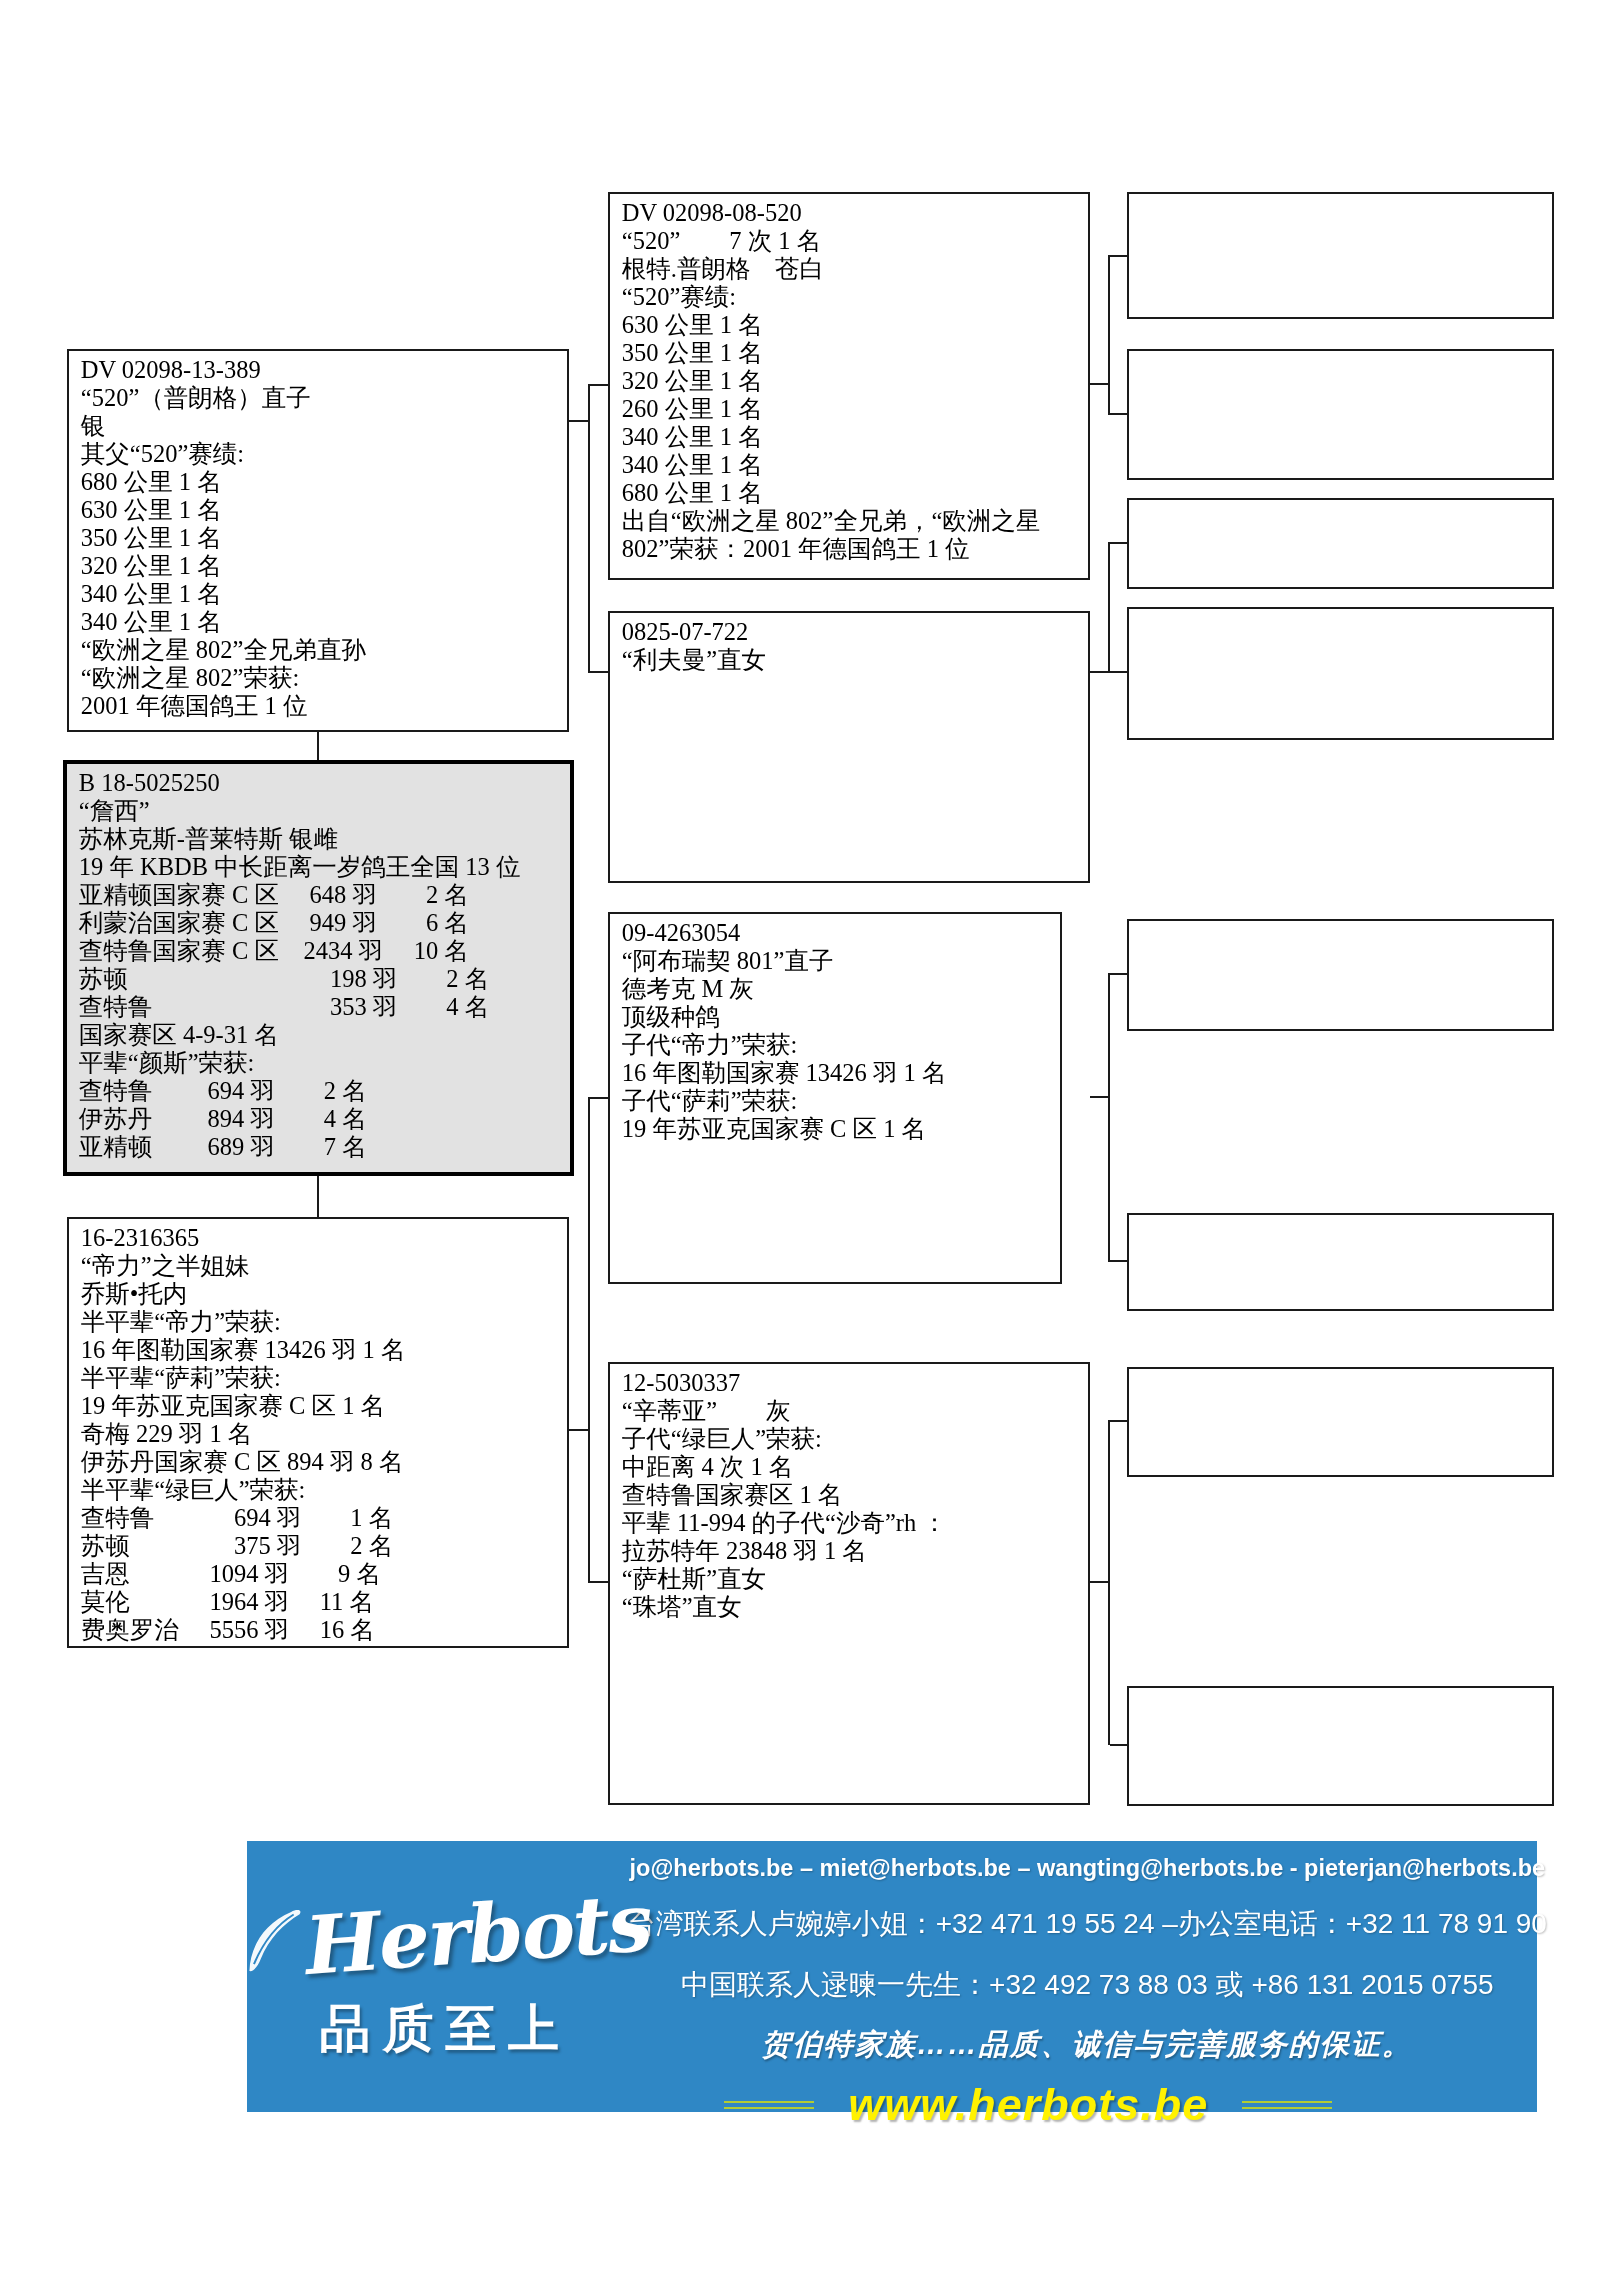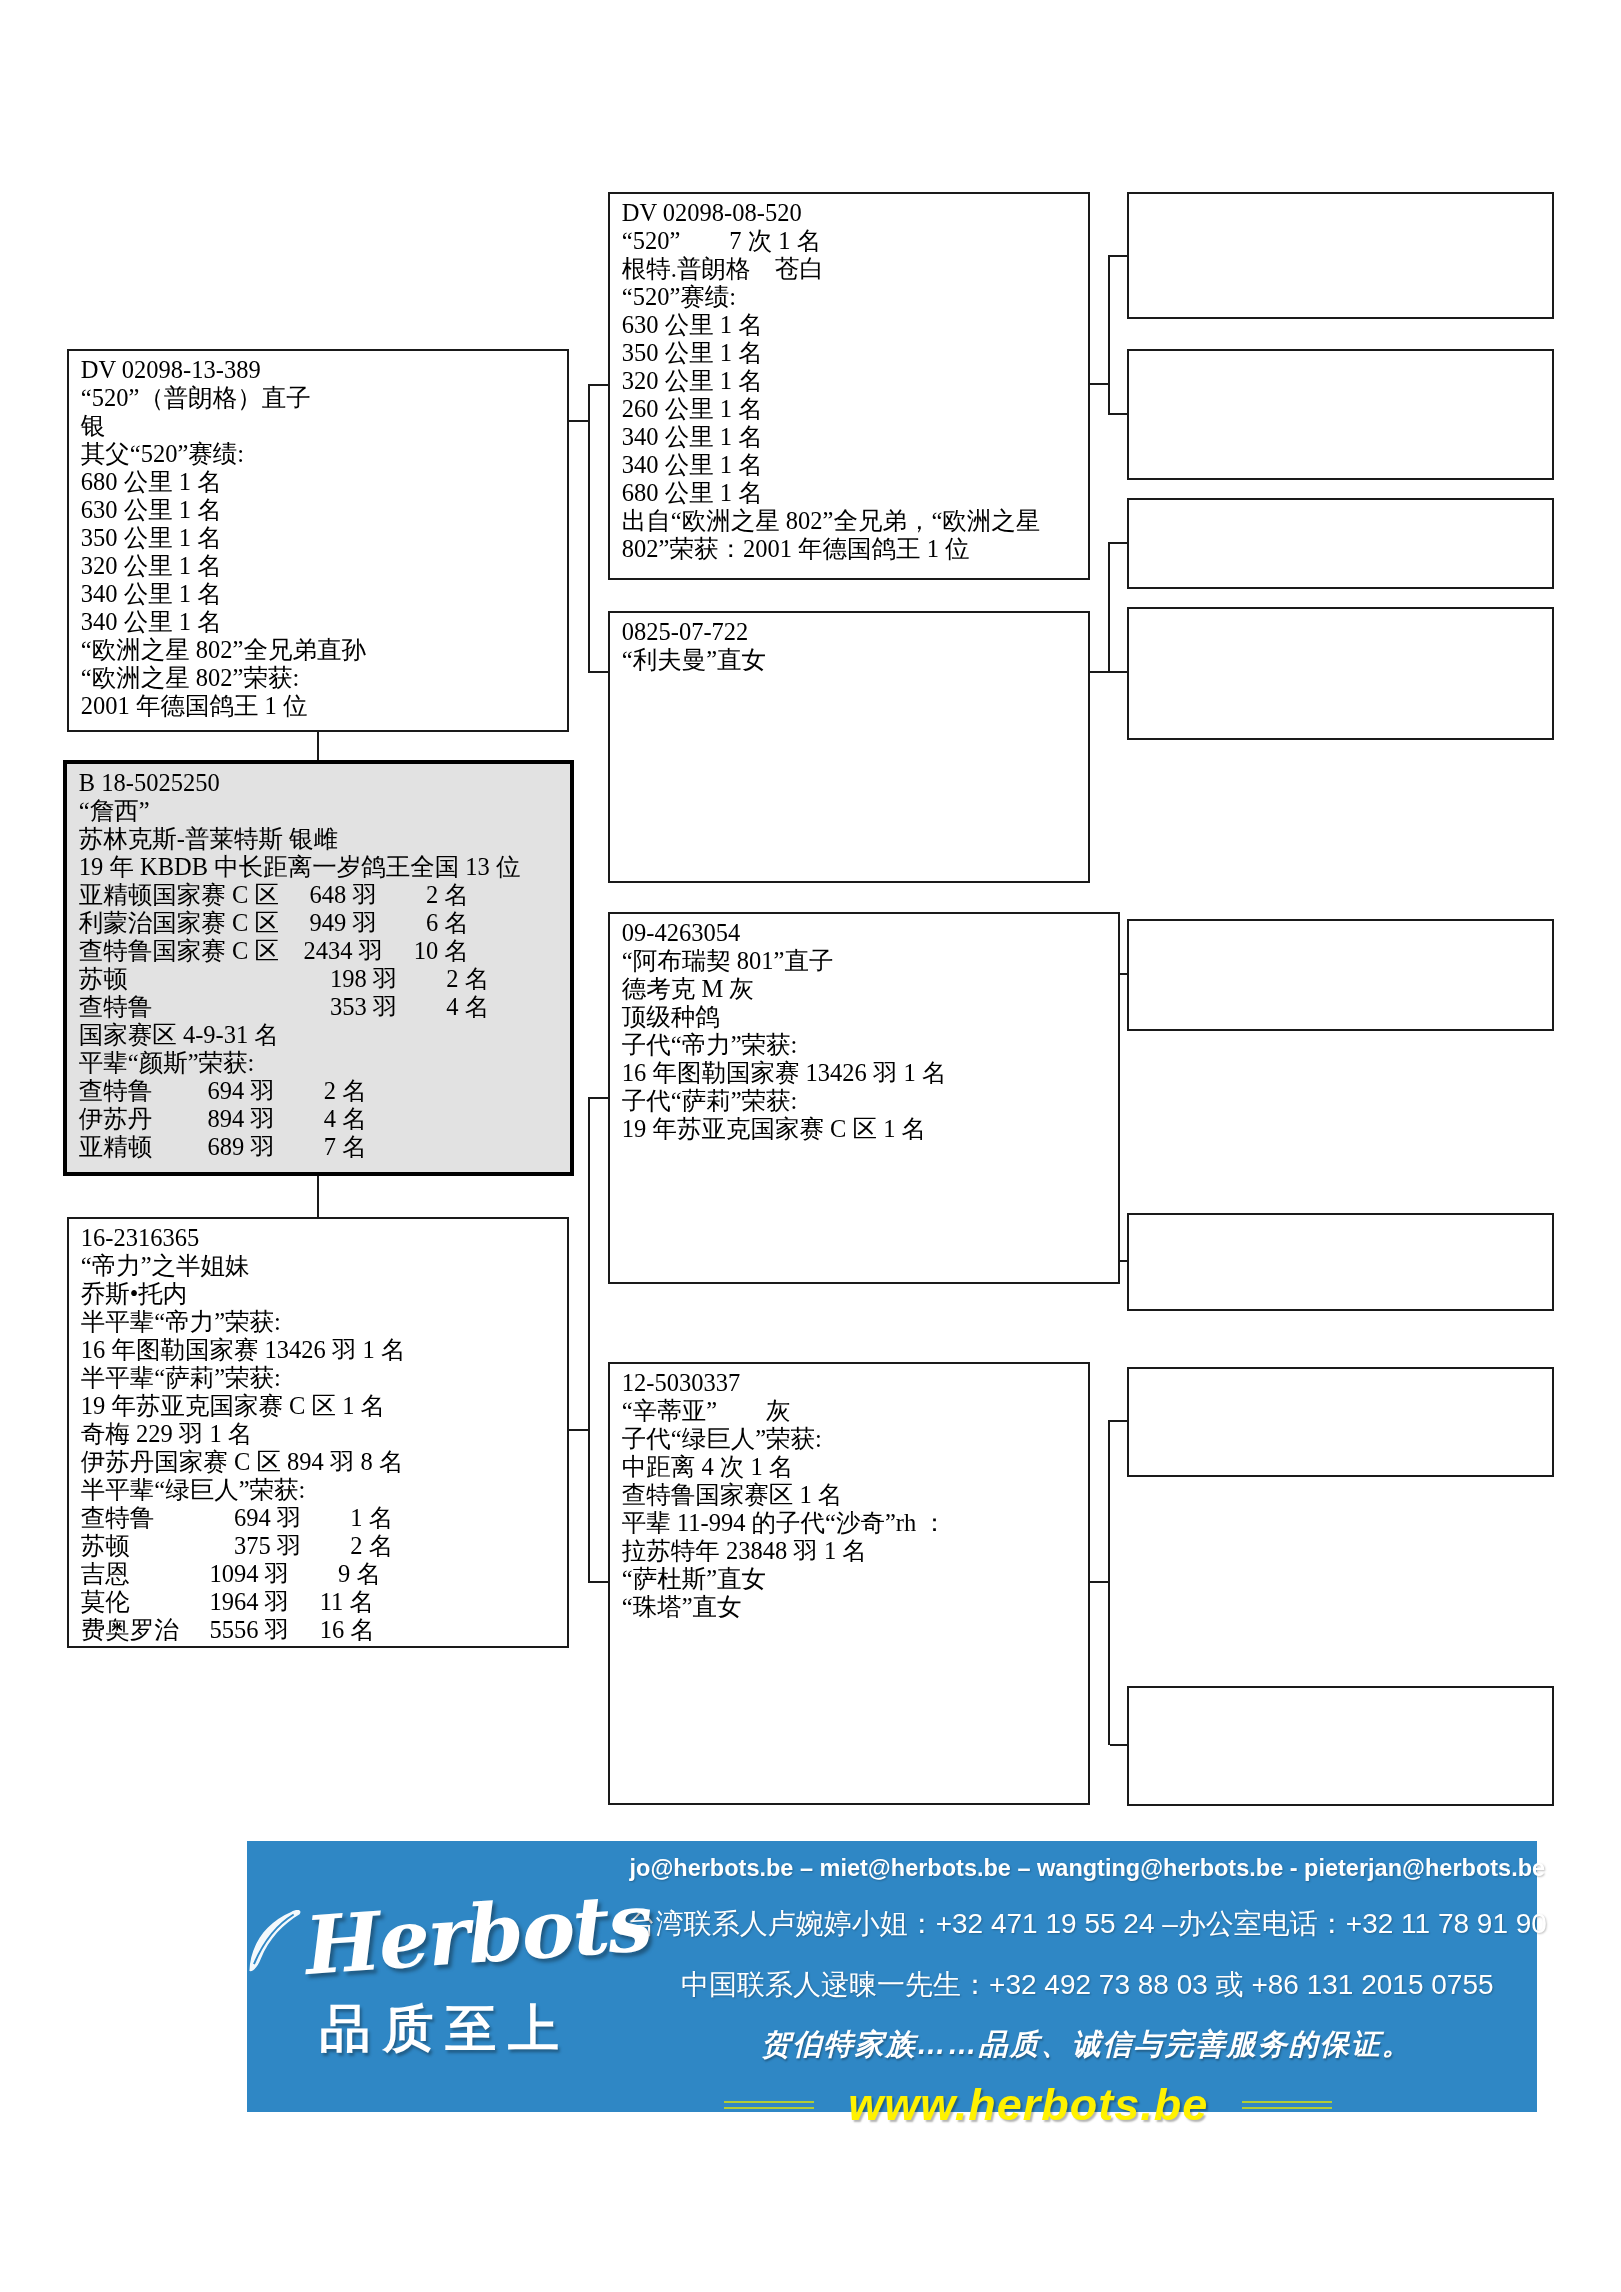--- a/index.html
+++ b/index.html
@@ -138,21 +138,21 @@
   <div class="pbox" style="left:67px;top:349px;width:502px;height:383px"><div class="line">DV 02098-13-389</div><div class="line">“520”（普朗格）直子</div><div class="line">银</div><div class="line">其父“520”赛绩:</div><div class="line">680 公里 1 名</div><div class="line">630 公里 1 名</div><div class="line">350 公里 1 名</div><div class="line">320 公里 1 名</div><div class="line">340 公里 1 名</div><div class="line">340 公里 1 名</div><div class="line">“欧洲之星 802”全兄弟直孙</div><div class="line">“欧洲之星 802”荣获:</div><div class="line">2001 年德国鸽王 1 位</div></div>
 
   <div class="pbox highlight" style="left:63px;top:760px;width:511px;height:416px"><div class="line">B 18-5025250</div><div class="line">“詹西”</div><div class="line">苏林克斯-普莱特斯 银雌</div><div class="line">19 年 KBDB 中长距离一岁鸽王全国 13 位</div><div class="line">亚精顿国家赛 C 区　 648 羽　　2 名</div><div class="line">利蒙治国家赛 C 区　 949 羽　　6 名</div><div class="line">查特鲁国家赛 C 区　2434 羽　 10 名</div><div class="line">苏顿　　　　　　　　 198 羽　　2 名</div><div class="line">查特鲁　　　　　　　 353 羽　　4 名</div><div class="line">国家赛区 4-9-31 名</div><div class="line">平辈“颜斯”荣获:</div><div class="line">查特鲁　　 694 羽　　2 名</div><div class="line">伊苏丹　　 894 羽　　4 名</div><div class="line">亚精顿　　 689 羽　　7 名</div></div>
 
   <div class="pbox" style="left:67px;top:1217px;width:502px;height:431px"><div class="line">16-2316365</div><div class="line">“帝力”之半姐妹</div><div class="line">乔斯•托内</div><div class="line">半平辈“帝力”荣获:</div><div class="line">16 年图勒国家赛 13426 羽 1 名</div><div class="line">半平辈“萨莉”荣获:</div><div class="line">19 年苏亚克国家赛 C 区 1 名</div><div class="line">奇梅 229 羽 1 名</div><div class="line">伊苏丹国家赛 C 区 894 羽 8 名</div><div class="line">半平辈“绿巨人”荣获:</div><div class="line">查特鲁　　　 694 羽　　1 名</div><div class="line">苏顿　　　　 375 羽　　2 名</div><div class="line">吉恩　　　 1094 羽　　9 名</div><div class="line">莫伦　　　 1964 羽　 11 名</div><div class="line">费奥罗治　 5556 羽　 16 名</div></div>
 
   <div class="pbox" style="left:608px;top:192px;width:482px;height:388px"><div class="line">DV 02098-08-520</div><div class="line">“520”　　7 次 1 名</div><div class="line">根特.普朗格　苍白</div><div class="line">“520”赛绩:</div><div class="line">630 公里 1 名</div><div class="line">350 公里 1 名</div><div class="line">320 公里 1 名</div><div class="line">260 公里 1 名</div><div class="line">340 公里 1 名</div><div class="line">340 公里 1 名</div><div class="line">680 公里 1 名</div><div class="line">出自“欧洲之星 802”全兄弟，“欧洲之星</div><div class="line">802”荣获：2001 年德国鸽王 1 位</div></div>
 
   <div class="pbox" style="left:608px;top:611px;width:482px;height:272px"><div class="line">0825-07-722</div><div class="line">“利夫曼”直女</div></div>
 
-  <div class="pbox" style="left:608px;top:912px;width:512px;height:372px"><div class="line">09-4263054</div><div class="line">“阿布瑞契 801”直子</div><div class="line">德考克 M 灰</div><div class="line">顶级种鸽</div><div class="line">子代“帝力”荣获:</div><div class="line">16 年图勒国家赛 13426 羽 1 名</div><div class="line">子代“萨莉”荣获:</div><div class="line">19 年苏亚克国家赛 C 区 1 名</div></div>
+  <div class="pbox" style="left:608px;top:912px;width:454px;height:372px"><div class="line">09-4263054</div><div class="line">“阿布瑞契 801”直子</div><div class="line">德考克 M 灰</div><div class="line">顶级种鸽</div><div class="line">子代“帝力”荣获:</div><div class="line">16 年图勒国家赛 13426 羽 1 名</div><div class="line">子代“萨莉”荣获:</div><div class="line">19 年苏亚克国家赛 C 区 1 名</div></div>
 
   <div class="pbox" style="left:608px;top:1362px;width:482px;height:443px"><div class="line">12-5030337</div><div class="line">“辛蒂亚”　　灰</div><div class="line">子代“绿巨人”荣获:</div><div class="line">中距离 4 次 1 名</div><div class="line">查特鲁国家赛区 1 名</div><div class="line">平辈 11-994 的子代“沙奇”rh ：</div><div class="line">拉苏特年 23848 羽 1 名</div><div class="line">“萨杜斯”直女</div><div class="line">“珠塔”直女</div></div>
 
   <div class="pbox" style="left:1127px;top:192px;width:427px;height:127px"></div>
   <div class="pbox" style="left:1127px;top:349px;width:427px;height:131px"></div>
   <div class="pbox" style="left:1127px;top:498px;width:427px;height:91px"></div>
   <div class="pbox" style="left:1127px;top:607px;width:427px;height:133px"></div>
   <div class="pbox" style="left:1127px;top:919px;width:427px;height:112px"></div>
   <div class="pbox" style="left:1127px;top:1213px;width:427px;height:98px"></div>
   <div class="pbox" style="left:1127px;top:1367px;width:427px;height:110px"></div>

